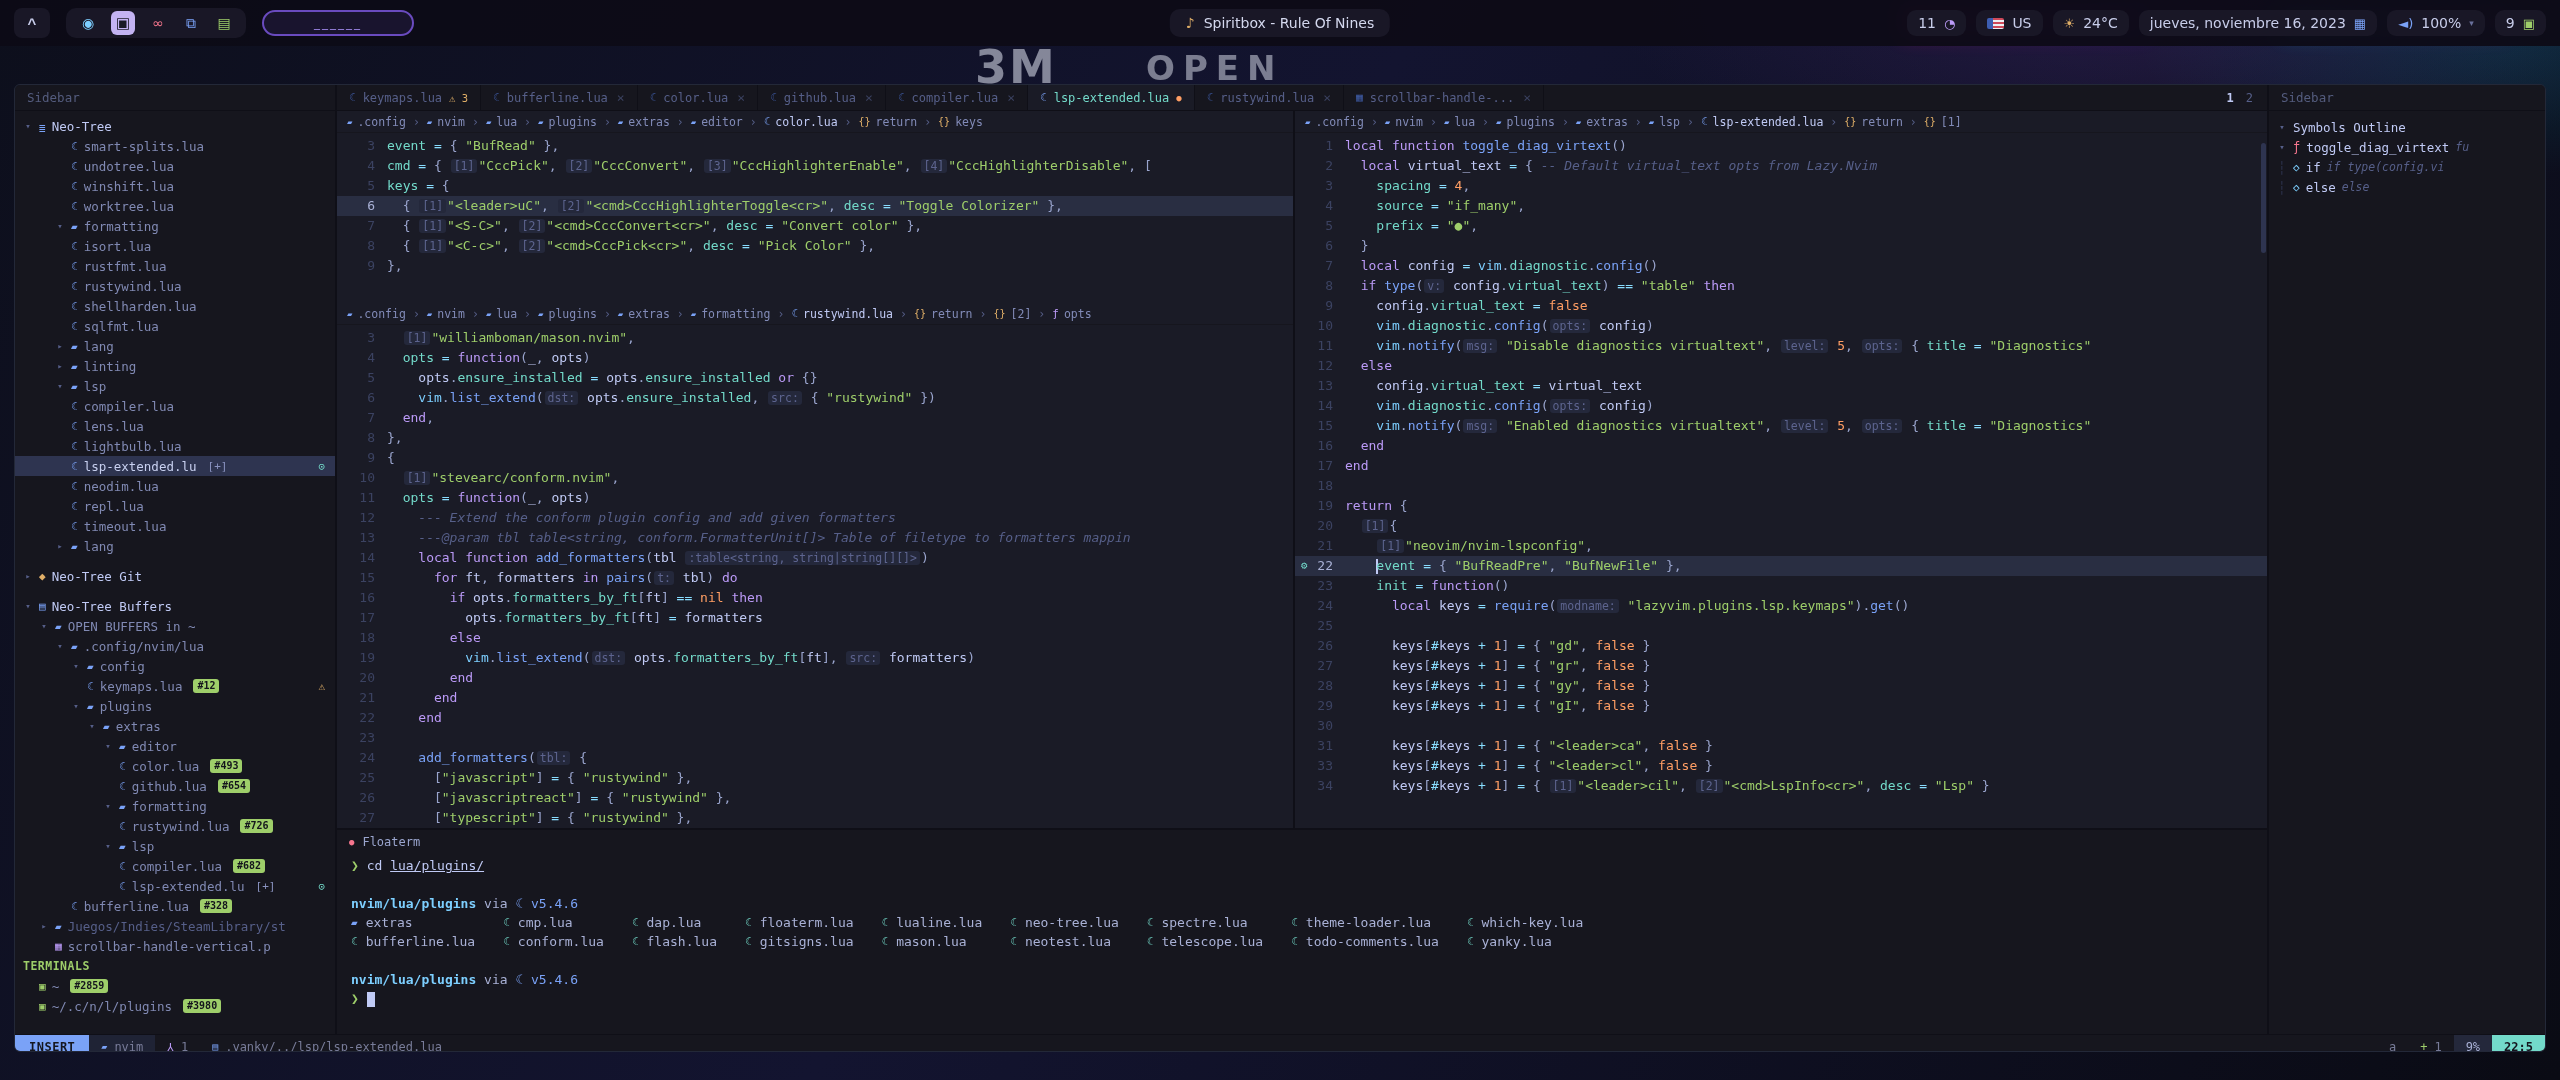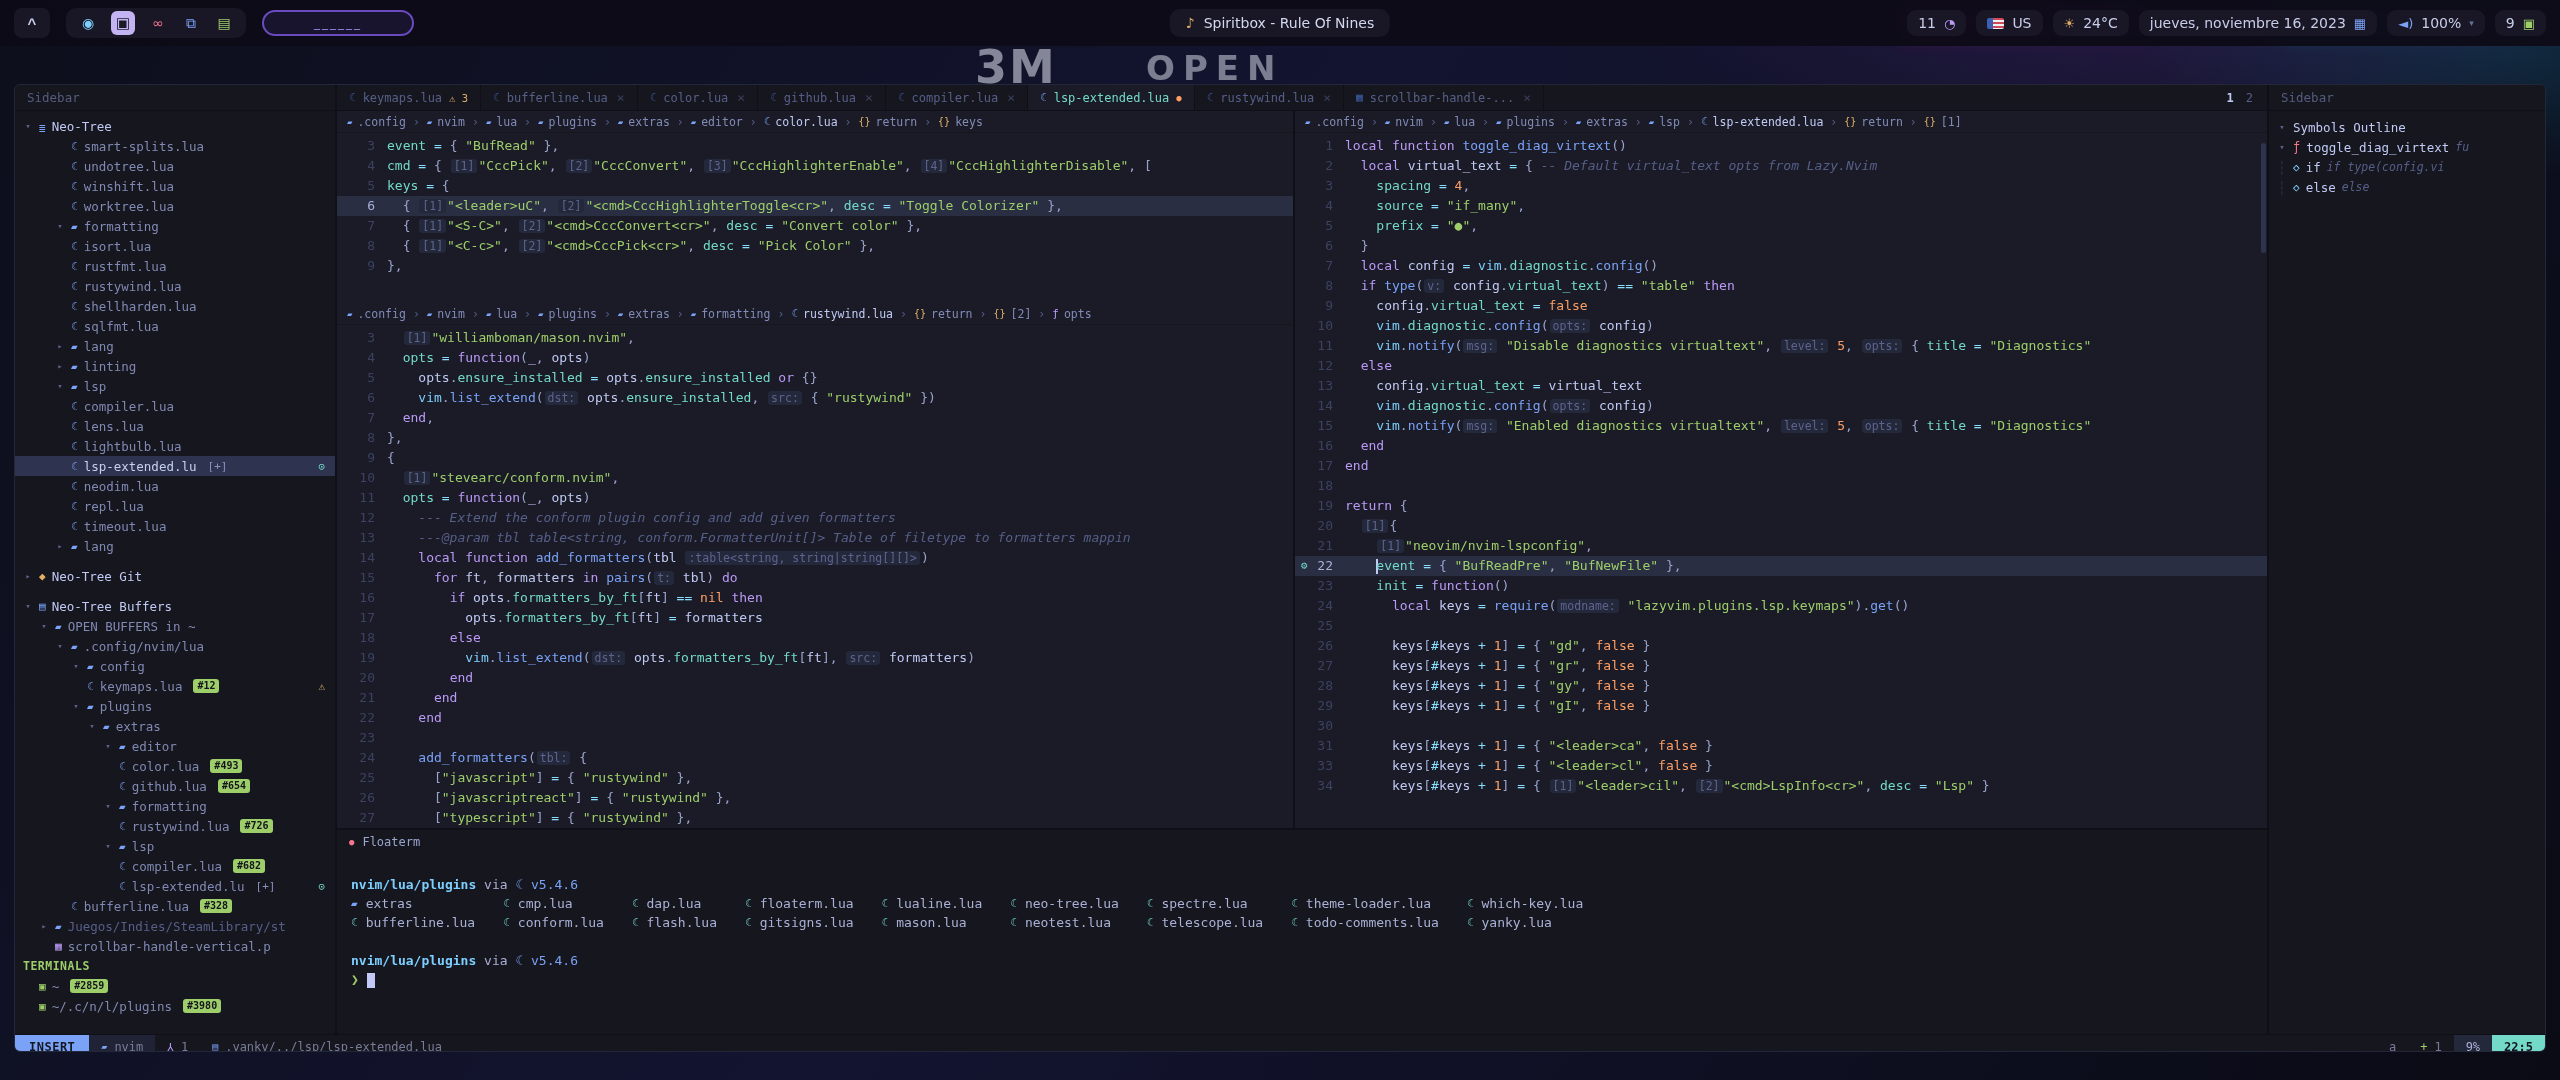--- a/index.html
+++ b/index.html
@@ -684,20 +684,21 @@
             <div class="codeline"><span class="sign"></span><span class="lnum">34</span><span class="ltext"><span class="tok-t">      </span><span class="tok-t">keys</span><span class="tok-p">[</span><span class="tok-op">#</span><span class="tok-t">keys</span><span class="tok-op"> + </span><span class="tok-n">1</span><span class="tok-p">]</span><span class="tok-op"> = </span><span class="tok-p">{ </span><span class="tok-h">[1]</span><span class="tok-s">"&lt;leader&gt;cil"</span><span class="tok-p">, </span><span class="tok-h">[2]</span><span class="tok-s">"&lt;cmd&gt;LspInfo&lt;cr&gt;"</span><span class="tok-p">, </span><span class="tok-fd">desc</span><span class="tok-op"> = </span><span class="tok-s">"Lsp"</span><span class="tok-p"> }</span></span></div>
           </div>
       </div>
     </div>
     <div class="floaterm">
       <div class="ft-label">
         <span class="ft-dot">●</span>
         <span>Floaterm</span>
       </div>
       <div class="ft-body" id="ft-body">
+          <div class="ft-line"><span class="ft-prompt">❯ </span><span class="ft-cmd">cd </span><span class="ft-arg">lua/plugins/</span></div>
           <div class="ft-line"> </div>
           <div class="ft-line"><span class="ft-path">nvim/lua/plugins</span><span class="ft-plain"> via </span><span class="ft-moon">☾ </span><span class="ft-ver">v5.4.6</span></div>
           <div class="ft-ls">
             <span class="ft-item">
               <span class="ft-ic-dir">▰</span>
               <span>extras</span>
             </span>
             <span class="ft-item">
               <span class="ft-ic-lua">☾</span>
               <span>cmp.lua</span>

